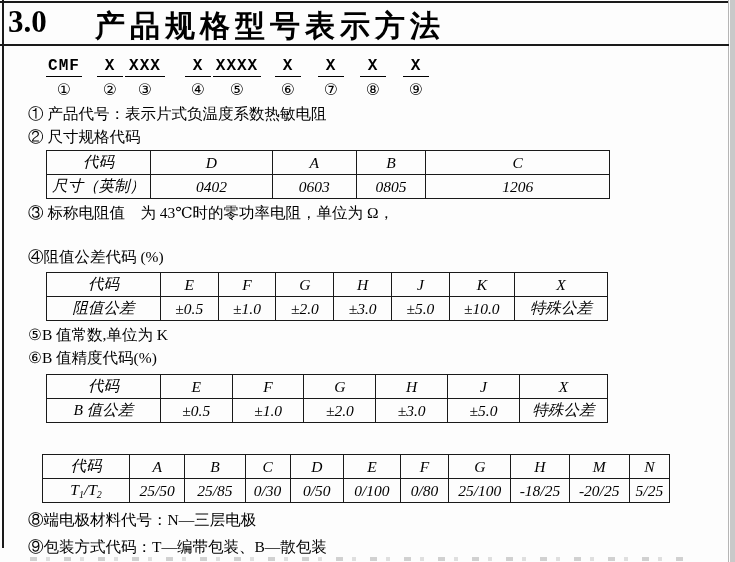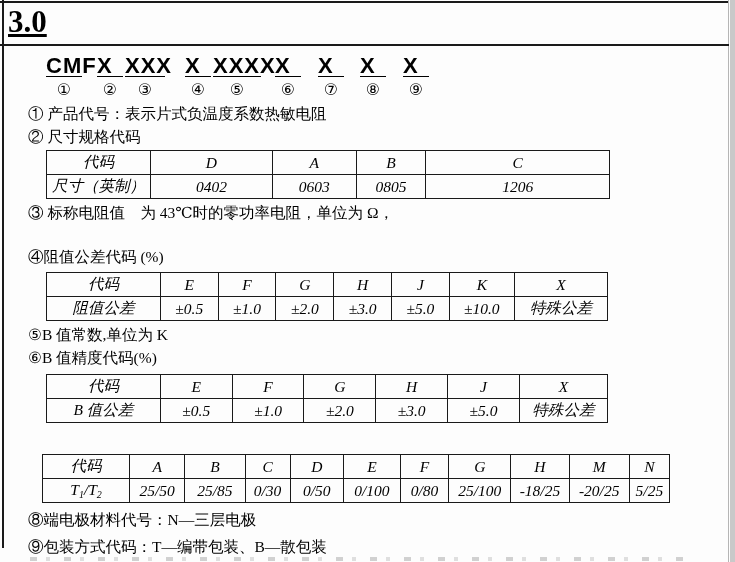--- a/index.html
+++ b/index.html
@@ -12,31 +12,31 @@
     overflow:hidden;
     box-sizing:border-box;
   }
   #frame-left{position:absolute;left:2px;top:0;width:2px;height:548px;background:#1a1a1a;}
   #frame-top{position:absolute;left:0;top:1px;width:729px;height:2px;background:#1a1a1a;}
   #frame-right{position:absolute;right:0;top:0;width:5px;height:562px;background:#c9c9c9;}
   #frame-right-line{position:absolute;right:6px;top:0;width:1px;height:562px;background:#b5b5b5;}
 
   
   #header{position:absolute;left:0;top:0;width:729px;height:46px;border-bottom:2px solid #1a1a1a;box-sizing:border-box;}
-  #header .num{position:absolute;left:8px;top:4px;font-size:31px;font-weight:bold;font-family:"Liberation Serif","DejaVu Serif",serif;text-decoration:underline;}
+  #header .num{position:absolute;left:8px;top:4px;font-size:31px;font-weight:bold;font-family:"Liberation Serif","DejaVu Serif",serif;}
   #header .ttl{position:absolute;left:95px;top:6px;font-size:30px;font-weight:bold;letter-spacing:5px;font-family:"Liberation Sans","DejaVu Sans",sans-serif;}
 
   
   #model-code{position:absolute;left:46px;top:56px;display:flex;}
   #model-code .seg{display:flex;flex-direction:column;align-items:center;}
   #model-code .code{
-    font-size:22px;font-weight:bold;letter-spacing:1px;
+    font-size:16px;font-weight:bold;letter-spacing:1px;
     border-bottom:1.5px solid #000;
-    text-align:left;line-height:20px;
-    font-family:Liberation Sans, sans-serif;
+    text-align:center;line-height:20px;
+    font-family:Liberation Mono, monospace;
   }
   #model-code .mark{font-size:16px;margin-top:4px;line-height:18px;font-family:"DejaVu Sans",sans-serif;}
   .w36{width:36px}.w26{width:26px}.w40{width:40px}.w48{width:48px}
   .g15{margin-left:15px}.g19{margin-left:2px}.g20{margin-left:20px}.g14{margin-left:14px}.g17{margin-left:17px}.g16{margin-left:16px}
 
   
   .note{position:absolute;left:28px;font-size:15.5px;line-height:19px;white-space:pre;}
   #note-3b{left:50px;}
 
   
@@ -64,20 +64,21 @@
 <body>
 
 <div id="page">
   <div id="frame-top"></div>
   <div id="frame-left"></div>
   <div id="frame-right-line"></div>
   <div id="frame-right"></div>
 
   <div id="header">
     <span class="num">3.0</span>
+    <span class="ttl">产品规格型号表示方法</span>
   </div>
 
   <div id="model-code">
     <div class="seg">
       <span class="code w36">CMF</span>
       <span class="mark">①</span>
     </div>
     <div class="seg g15">
       <span class="code w26">X</span>
       <span class="mark">②</span>

